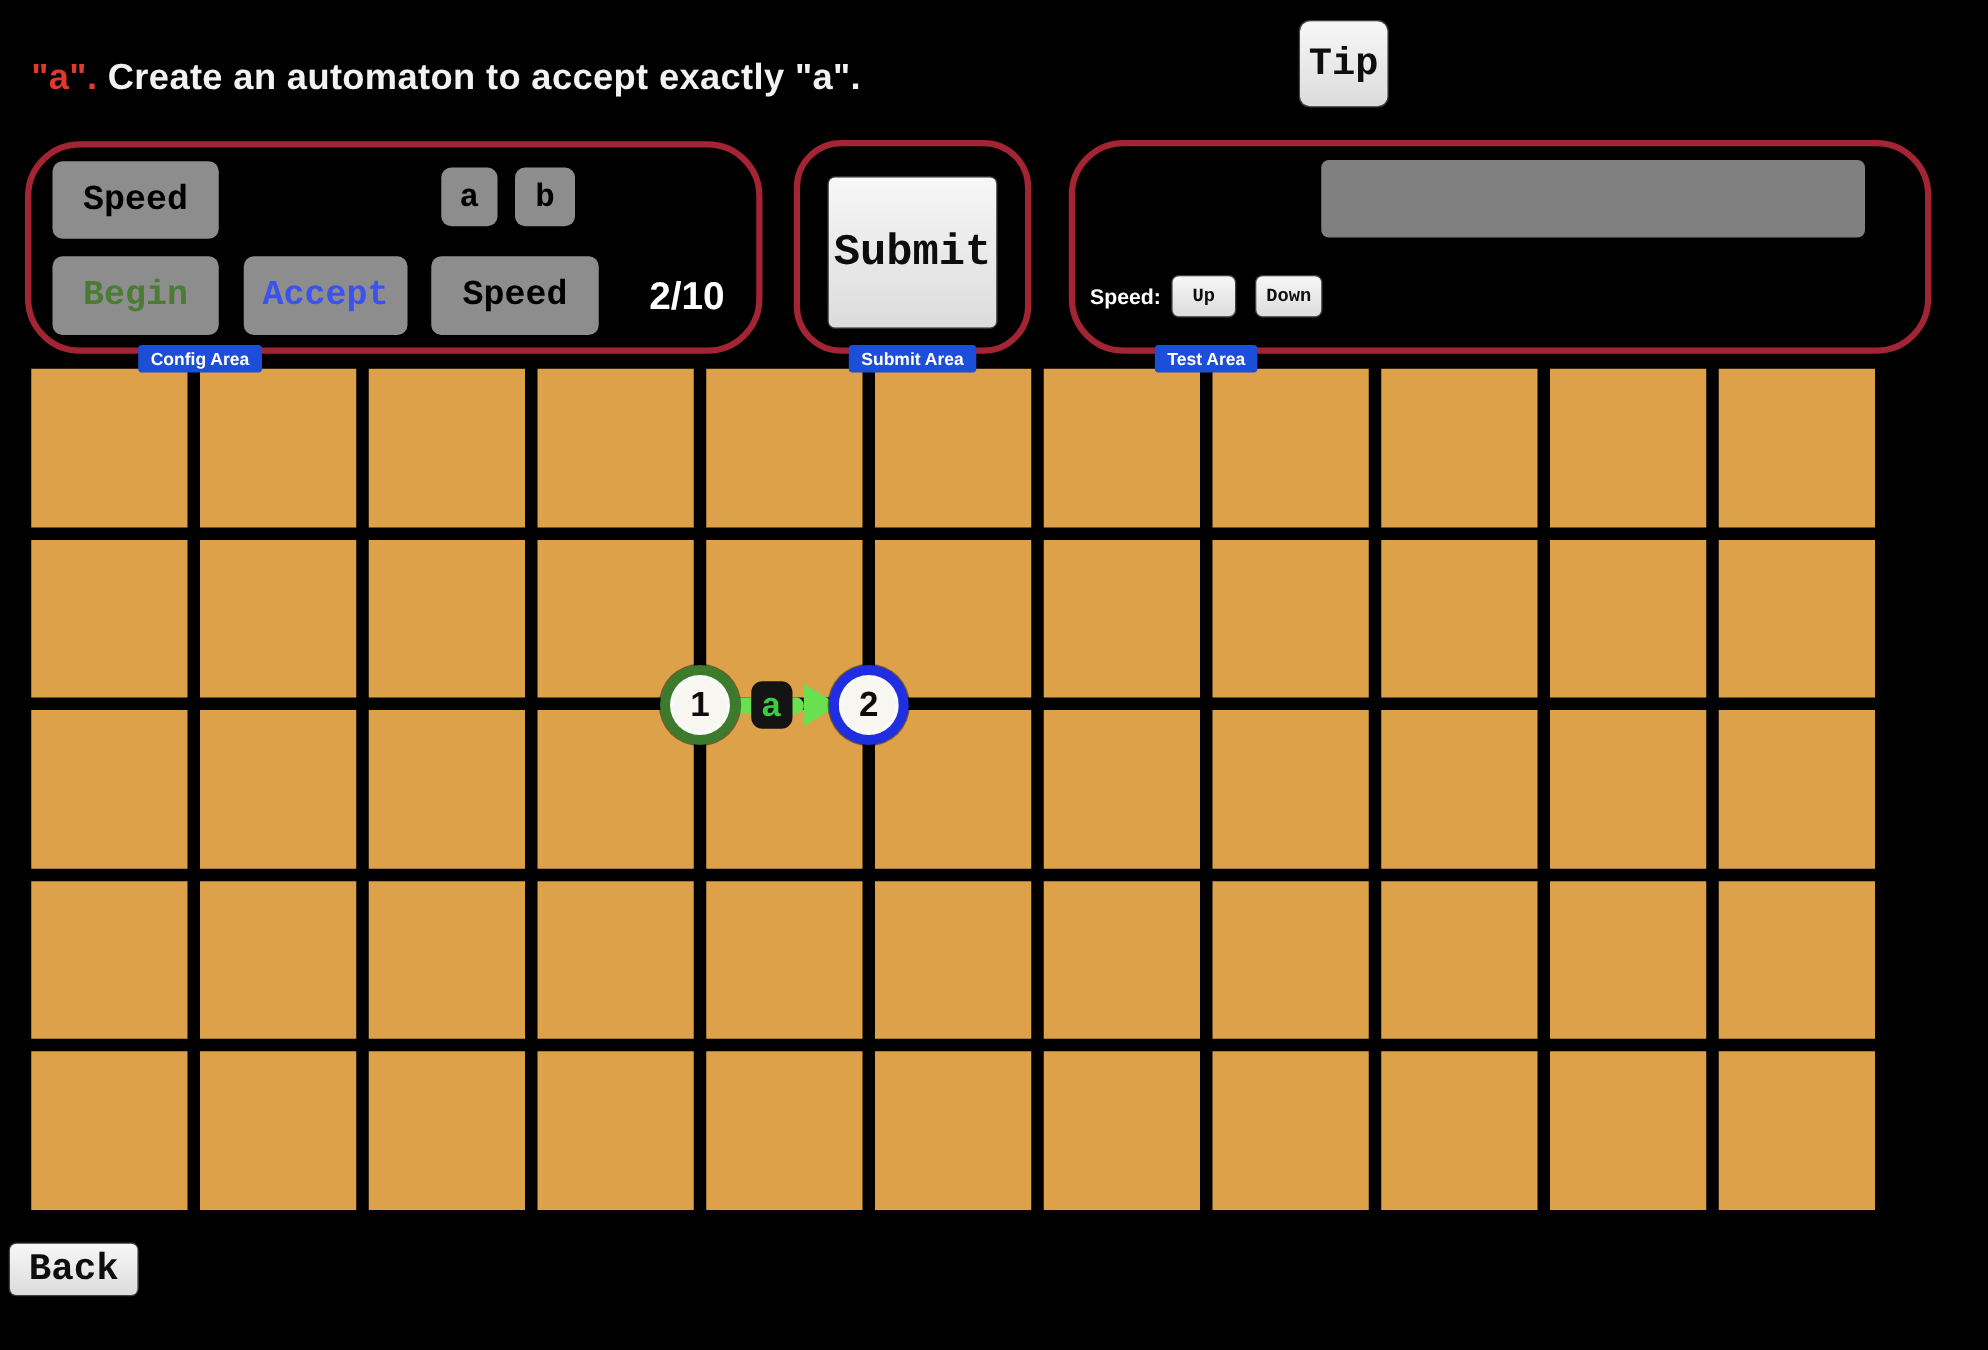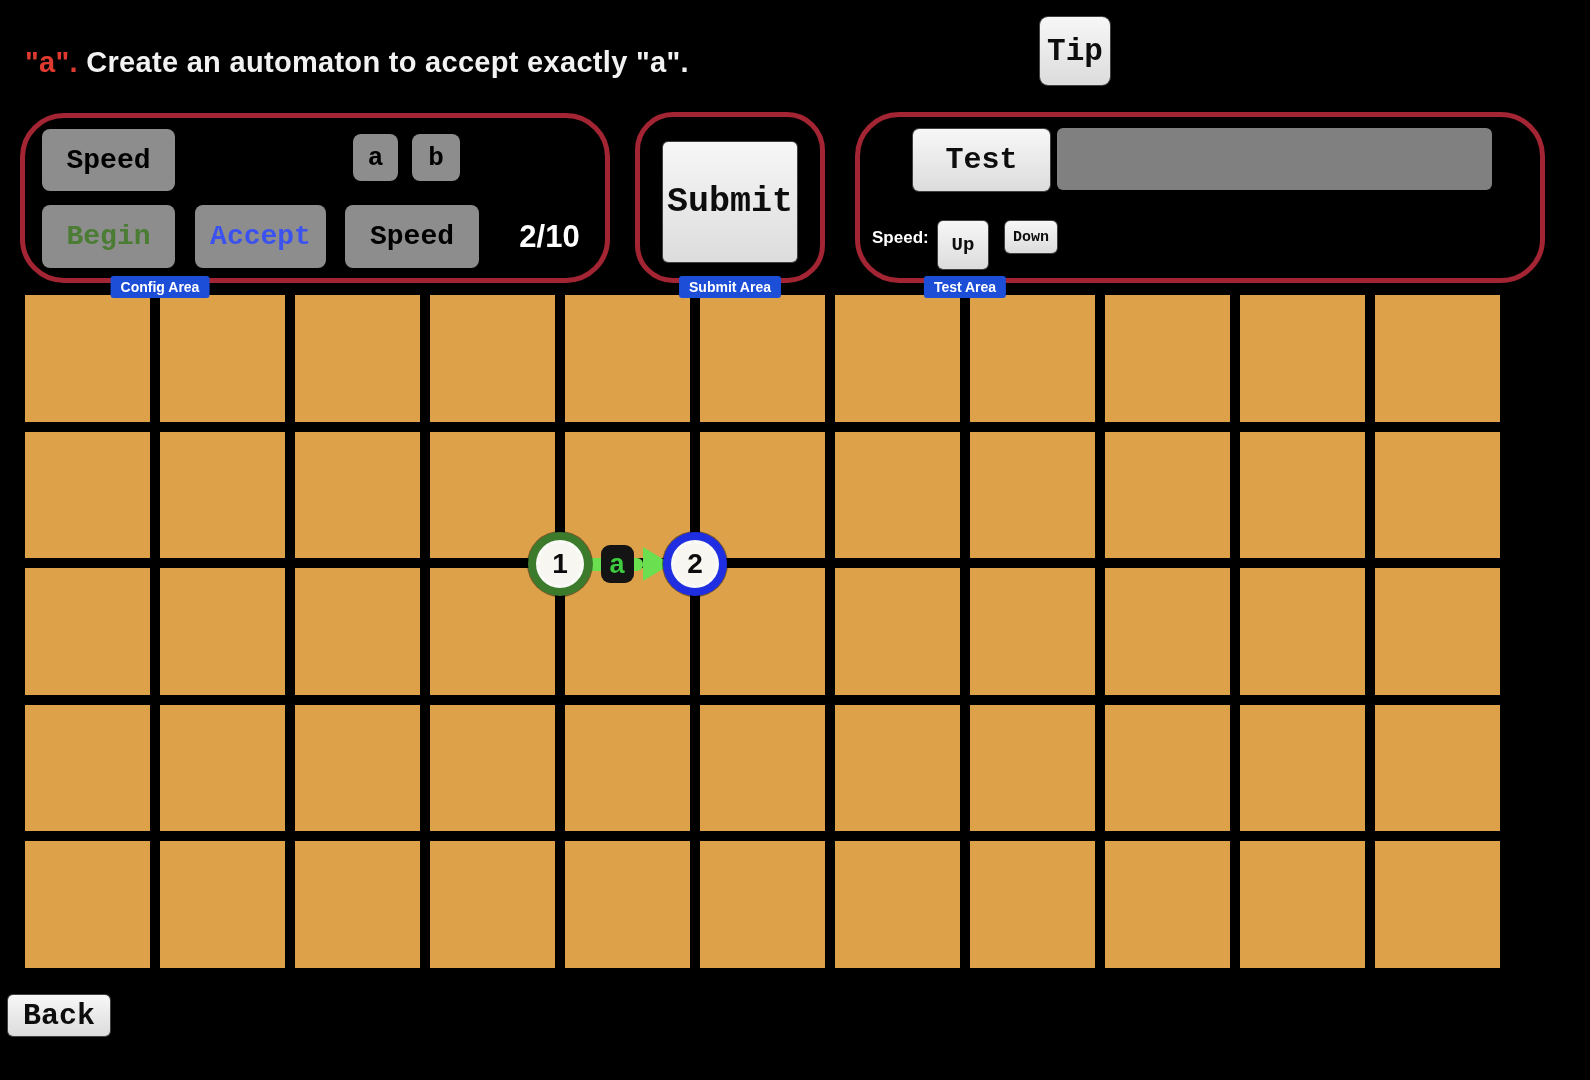--- a/index.html
+++ b/index.html
@@ -31,21 +31,21 @@
   .normal{left:345px;top:205px;width:134px;height:63px;font-size:28px;}
   .counter{position:absolute;left:502px;top:205px;width:95px;height:63px;display:flex;align-items:center;justify-content:center;font-size:31px;font-weight:600;color:#fff;}
   .tip{left:1040px;top:17px;width:70px;height:68px;font-size:31px;border-radius:8px;}
   .submit{left:663px;top:142px;width:134px;height:120px;font-size:35px;border-radius:5px;}
   .test{left:913px;top:129px;width:137px;height:62px;font-size:30px;border-radius:6px;}
   .test-input{
     position:absolute;left:1057px;top:128px;width:435px;height:62px;box-sizing:border-box;
     background:#808080;border:none;border-radius:6px;font-size:26px;color:#000;padding:0 14px;outline:none;
   }
   .speed{position:absolute;left:872px;top:228px;color:#fff;font-weight:bold;font-size:17px;}
-  .up{left:938px;top:221px;width:50px;height:48px;font-size:19px;border-radius:5px;}
+  .up{left:938px;top:221px;width:50px;height:32px;font-size:15px;border-radius:5px;}
   .down{left:1005px;top:221px;width:52px;height:32px;font-size:15px;border-radius:5px;}
   .back{left:8px;top:995px;width:102px;height:41px;font-size:30px;border-radius:5px;}
   .grid{position:absolute;left:25px;top:295px;width:1475px;height:673px;display:grid;gap:10px;}
   .cell{width:100%;height:100%;}
   .overlay{position:absolute;left:0;top:0;width:100%;height:100%;pointer-events:none;}
   .overlay *{pointer-events:auto;}
   .t-shaft{position:absolute;height:13px;border-radius:6px;}
   .t-head{position:absolute;width:0;height:0;border-top:17px solid transparent;border-bottom:17px solid transparent;}
   .t-label{
     position:absolute;width:33px;height:38px;border-radius:9px;display:flex;align-items:center;
@@ -78,21 +78,20 @@
   <button class="btn gray accept">Accept</button>
   <button class="btn gray normal">Speed</button>
   <div class="counter">2/10</div>
   <div class="chip" style="left:160px;top:276px;">Config Area</div>
 
   <div class="area area-submit"></div>
   <button class="btn light submit">Submit</button>
   <div class="chip" style="left:730px;top:276px;">Submit Area</div>
 
   <div class="area area-test"></div>
-  <button class="btn light test">Test</button>
   <input class="test-input" type="text" value="" style="">
   <div class="speed">Speed:</div>
   <button class="btn light up">Up</button>
   <button class="btn light down">Down</button>
   <div class="chip" style="left:965px;top:276px;">Test Area</div>
 
   <div class="grid" id="grid" style="grid-template-columns: repeat(11, 1fr); grid-template-rows: repeat(5, 1fr);">
       <div class="cell" style="background: rgb(221, 161, 74);"></div>
       <div class="cell" style="background: rgb(221, 161, 74);"></div>
       <div class="cell" style="background: rgb(221, 161, 74);"></div>

